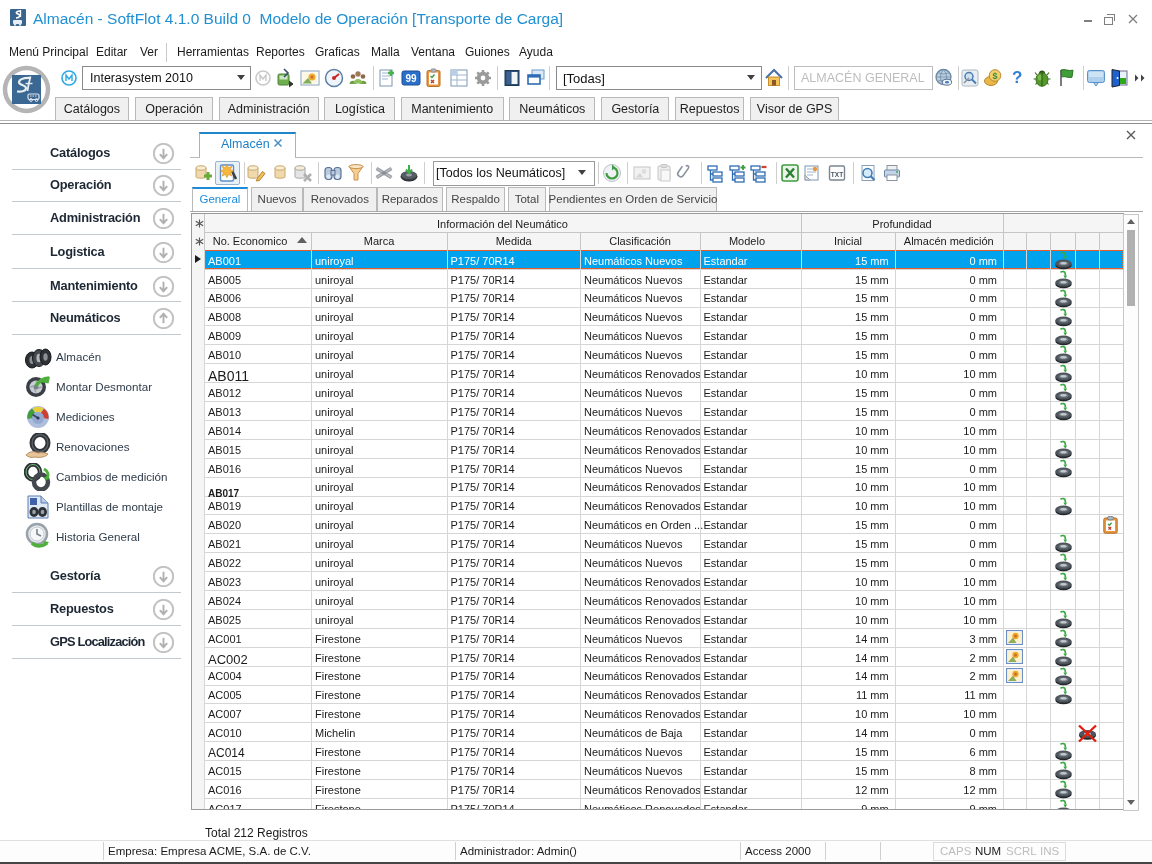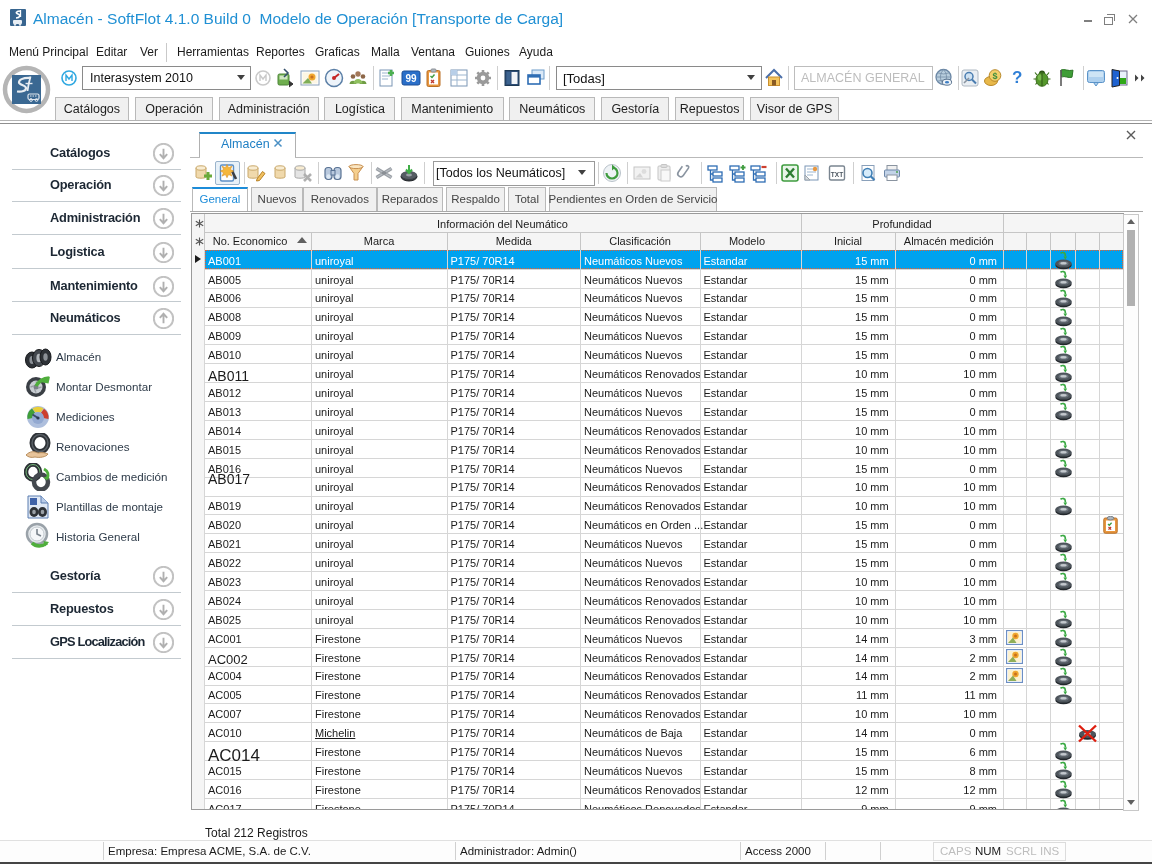--- a/index.html
+++ b/index.html
@@ -688,21 +688,21 @@
 <div class="txt" style="right:126.0px;top:249.5px;font-size:11px;color:#1b1b1b;line-height:1">0 mm</div>
 <svg class="abs" style="left:861.3px;top:244.8px" width="19" height="19" viewBox="0 0 19 19">
       <path d="M6.5 2.2 C8.5 0.9 11.2 1.4 11.3 4 L11.3 5.6" fill="none" stroke="#3aa943" stroke-width="1.7"></path>
       <path d="M9.4 5.4 L13.2 5.4 L11.3 8.8 Z" fill="#3aa943"></path>
       <ellipse cx="9.5" cy="14" rx="8.2" ry="4.3" fill="#23282d"></ellipse>
       <ellipse cx="9.5" cy="12.6" rx="8.2" ry="4" fill="#4d545b"></ellipse>
       <ellipse cx="9.5" cy="12.4" rx="5" ry="2.2" fill="#6d757d"></ellipse>
       <ellipse cx="9.5" cy="12.3" rx="3.2" ry="1.3" fill="#c3c8cd"></ellipse>
     </svg>
 <div class="hline" style="left:12.4px;top:281.5px;width:918.2px;background:#d6d6d6"></div>
-<div class="txt" style="left:15.599999999999994px;top:258px;font-size:14px;color:#1b1b1b;font-weight:normal;line-height:1;">AB017</div>
+<div class="txt" style="left:15.599999999999994px;top:275px;font-size:10px;color:#1b1b1b;font-weight:bold;line-height:1;">AB017</div>
 <div class="txt" style="left:122.6px;top:268.4px;font-size:11px;color:#1b1b1b;font-weight:normal;line-height:1;">uniroyal</div>
 <div class="txt" style="left:258.1px;top:268.4px;font-size:11px;color:#1b1b1b;font-weight:normal;line-height:1;">P175/ 70R14</div>
 <div class="txt" style="left:391.6px;top:268.4px;font-size:11px;color:#1b1b1b;font-weight:normal;line-height:1;">Neumáticos Renovados</div>
 <div class="txt" style="left:511.1px;top:268.4px;font-size:11px;color:#1b1b1b;font-weight:normal;line-height:1;">Estandar</div>
 <div class="txt" style="right:234.3px;top:268.4px;font-size:11px;color:#1b1b1b;line-height:1">10 mm</div>
 <div class="txt" style="right:126.0px;top:268.4px;font-size:11px;color:#1b1b1b;line-height:1">10 mm</div>
 <div class="hline" style="left:12.4px;top:300.4px;width:918.2px;background:#d6d6d6"></div>
 <div class="txt" style="left:15.599999999999994px;top:287.3px;font-size:11px;color:#1b1b1b;font-weight:normal;line-height:1;">AB019</div>
 <div class="txt" style="left:122.6px;top:287.3px;font-size:11px;color:#1b1b1b;font-weight:normal;line-height:1;">uniroyal</div>
 <div class="txt" style="left:258.1px;top:287.3px;font-size:11px;color:#1b1b1b;font-weight:normal;line-height:1;">P175/ 70R14</div>
@@ -893,34 +893,34 @@
 <div class="hline" style="left:12.4px;top:508.3px;width:918.2px;background:#d6d6d6"></div>
 <div class="txt" style="left:15.599999999999994px;top:495.2px;font-size:11px;color:#1b1b1b;font-weight:normal;line-height:1;">AC007</div>
 <div class="txt" style="left:122.6px;top:495.2px;font-size:11px;color:#1b1b1b;font-weight:normal;line-height:1;">Firestone</div>
 <div class="txt" style="left:258.1px;top:495.2px;font-size:11px;color:#1b1b1b;font-weight:normal;line-height:1;">P175/ 70R14</div>
 <div class="txt" style="left:391.6px;top:495.2px;font-size:11px;color:#1b1b1b;font-weight:normal;line-height:1;">Neumáticos Renovados</div>
 <div class="txt" style="left:511.1px;top:495.2px;font-size:11px;color:#1b1b1b;font-weight:normal;line-height:1;">Estandar</div>
 <div class="txt" style="right:234.3px;top:495.2px;font-size:11px;color:#1b1b1b;line-height:1">10 mm</div>
 <div class="txt" style="right:126.0px;top:495.2px;font-size:11px;color:#1b1b1b;line-height:1">10 mm</div>
 <div class="hline" style="left:12.4px;top:527.2px;width:918.2px;background:#d6d6d6"></div>
 <div class="txt" style="left:15.599999999999994px;top:514.1px;font-size:11px;color:#1b1b1b;font-weight:normal;line-height:1;">AC010</div>
-<div class="txt" style="left:122.6px;top:514.1px;font-size:11px;color:#1b1b1b;font-weight:normal;line-height:1;text-decoration:underline;">Michelin</div>
+<div class="txt" style="left:122.6px;top:514.1px;font-size:11px;color:#1b1b1b;font-weight:normal;line-height:1;">Michelin</div>
 <div class="txt" style="left:258.1px;top:514.1px;font-size:11px;color:#1b1b1b;font-weight:normal;line-height:1;">P175/ 70R14</div>
 <div class="txt" style="left:391.6px;top:514.1px;font-size:11px;color:#1b1b1b;font-weight:normal;line-height:1;">Neumáticos de Baja</div>
 <div class="txt" style="left:511.1px;top:514.1px;font-size:11px;color:#1b1b1b;font-weight:normal;line-height:1;">Estandar</div>
 <div class="txt" style="right:234.3px;top:514.1px;font-size:11px;color:#1b1b1b;line-height:1">14 mm</div>
 <div class="txt" style="right:126.0px;top:514.1px;font-size:11px;color:#1b1b1b;line-height:1">0 mm</div>
 <svg class="abs" style="left:884.5px;top:509.9px" width="21" height="19" viewBox="0 0 21 19">
       <ellipse cx="10.5" cy="11.5" rx="8.5" ry="4.2" fill="#23282d"></ellipse>
       <ellipse cx="10.5" cy="10" rx="8.5" ry="3.9" fill="#4d545b"></ellipse>
       <ellipse cx="10.5" cy="9.9" rx="3.4" ry="1.4" fill="#c3c8cd"></ellipse>
       <path d="M2 1.5 L19 17.5 M19 1.5 L2 17.5" stroke="#de1f10" stroke-width="2.4"></path>
     </svg>
 <div class="hline" style="left:12.4px;top:546.1px;width:918.2px;background:#d6d6d6"></div>
-<div class="txt" style="left:15.599999999999994px;top:533.0px;font-size:17px;color:#1b1b1b;font-weight:normal;line-height:1;">AC014</div>
+<div class="txt" style="left:15.599999999999994px;top:533.0px;font-size:12px;color:#1b1b1b;font-weight:normal;line-height:1;">AC014</div>
 <div class="txt" style="left:122.6px;top:533.0px;font-size:11px;color:#1b1b1b;font-weight:normal;line-height:1;">Firestone</div>
 <div class="txt" style="left:258.1px;top:533.0px;font-size:11px;color:#1b1b1b;font-weight:normal;line-height:1;">P175/ 70R14</div>
 <div class="txt" style="left:391.6px;top:533.0px;font-size:11px;color:#1b1b1b;font-weight:normal;line-height:1;">Neumáticos Nuevos</div>
 <div class="txt" style="left:511.1px;top:533.0px;font-size:11px;color:#1b1b1b;font-weight:normal;line-height:1;">Estandar</div>
 <div class="txt" style="right:234.3px;top:533.0px;font-size:11px;color:#1b1b1b;line-height:1">15 mm</div>
 <div class="txt" style="right:126.0px;top:533.0px;font-size:11px;color:#1b1b1b;line-height:1">6 mm</div>
 <svg class="abs" style="left:861.3px;top:528.3px" width="19" height="19" viewBox="0 0 19 19">
       <path d="M6.5 2.2 C8.5 0.9 11.2 1.4 11.3 4 L11.3 5.6" fill="none" stroke="#3aa943" stroke-width="1.7"></path>
       <path d="M9.4 5.4 L13.2 5.4 L11.3 8.8 Z" fill="#3aa943"></path>
       <ellipse cx="9.5" cy="14" rx="8.2" ry="4.3" fill="#23282d"></ellipse>

